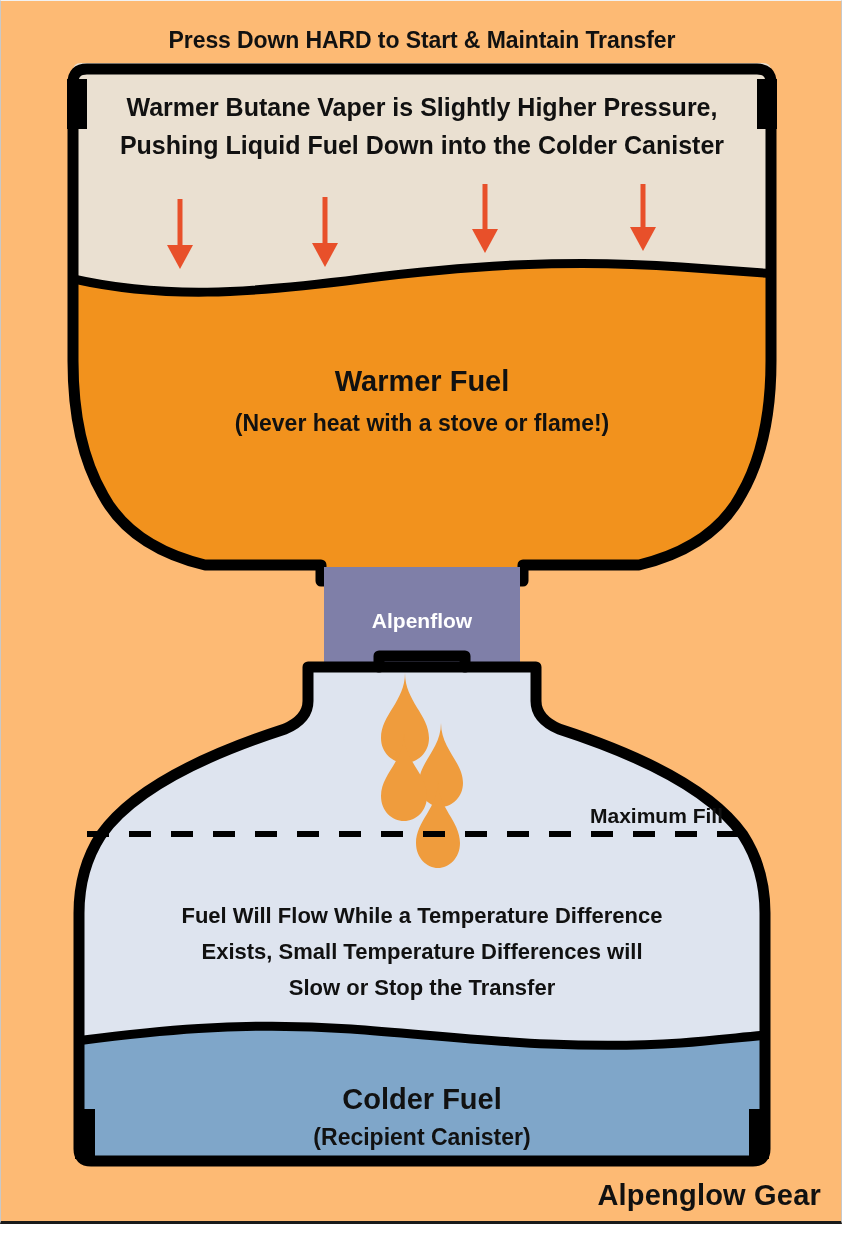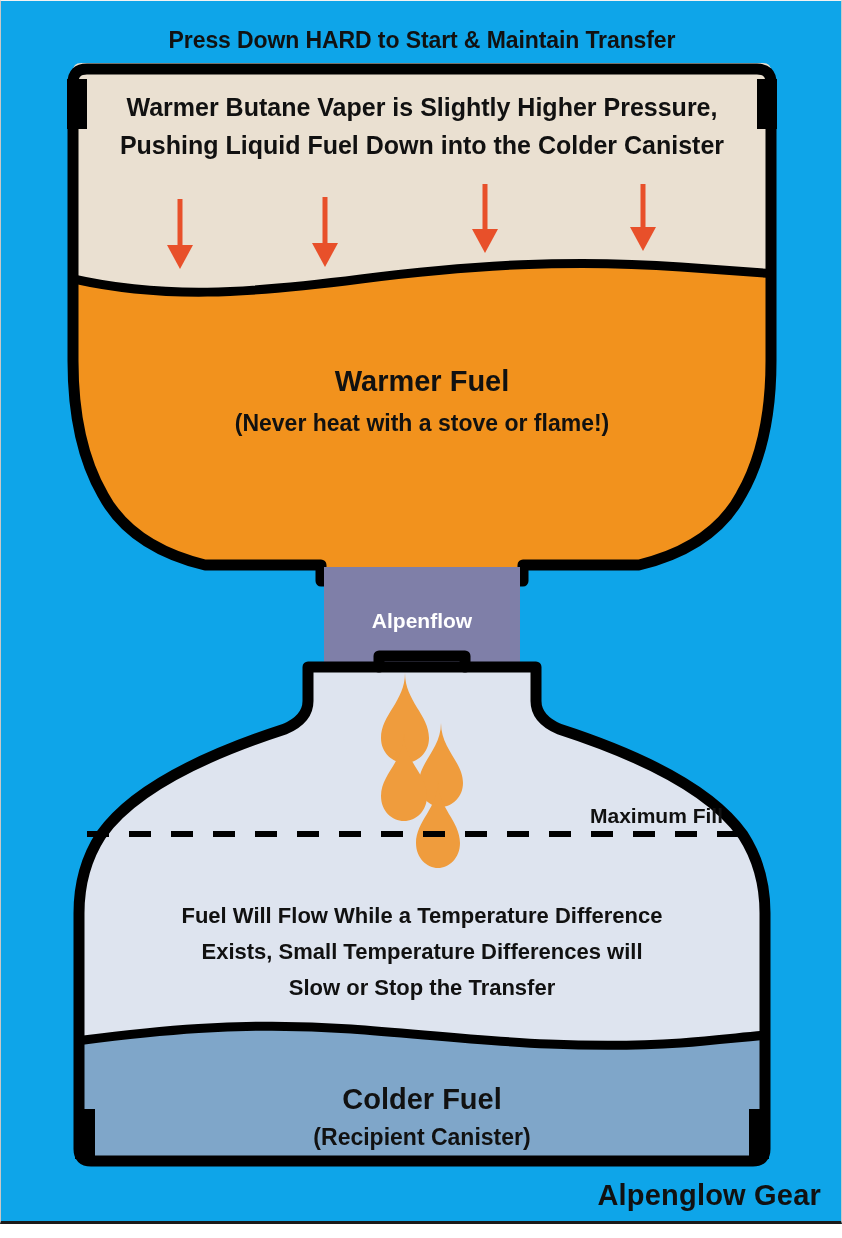--- a/index.html
+++ b/index.html
@@ -12,21 +12,21 @@
     width: 842px;
     height: 1238px;
     font-family: "Liberation Sans", sans-serif;
     position: relative;
     overflow: hidden;
   }
   #diagram-root {
     position: relative;
     width: 842px;
     height: 1224px;
-    background: #0ea5e9;
+    background: #fdba74;
     box-sizing: border-box;
     border-left: 1px solid #c8c8c8;
     border-right: 1px solid #c8c8c8;
     border-bottom: 3px solid #1a1a1a;
     border-top: 1px solid #f2f2f2;
   }
   svg#scene {
     position: absolute;
     left: 0;
     top: 0;

